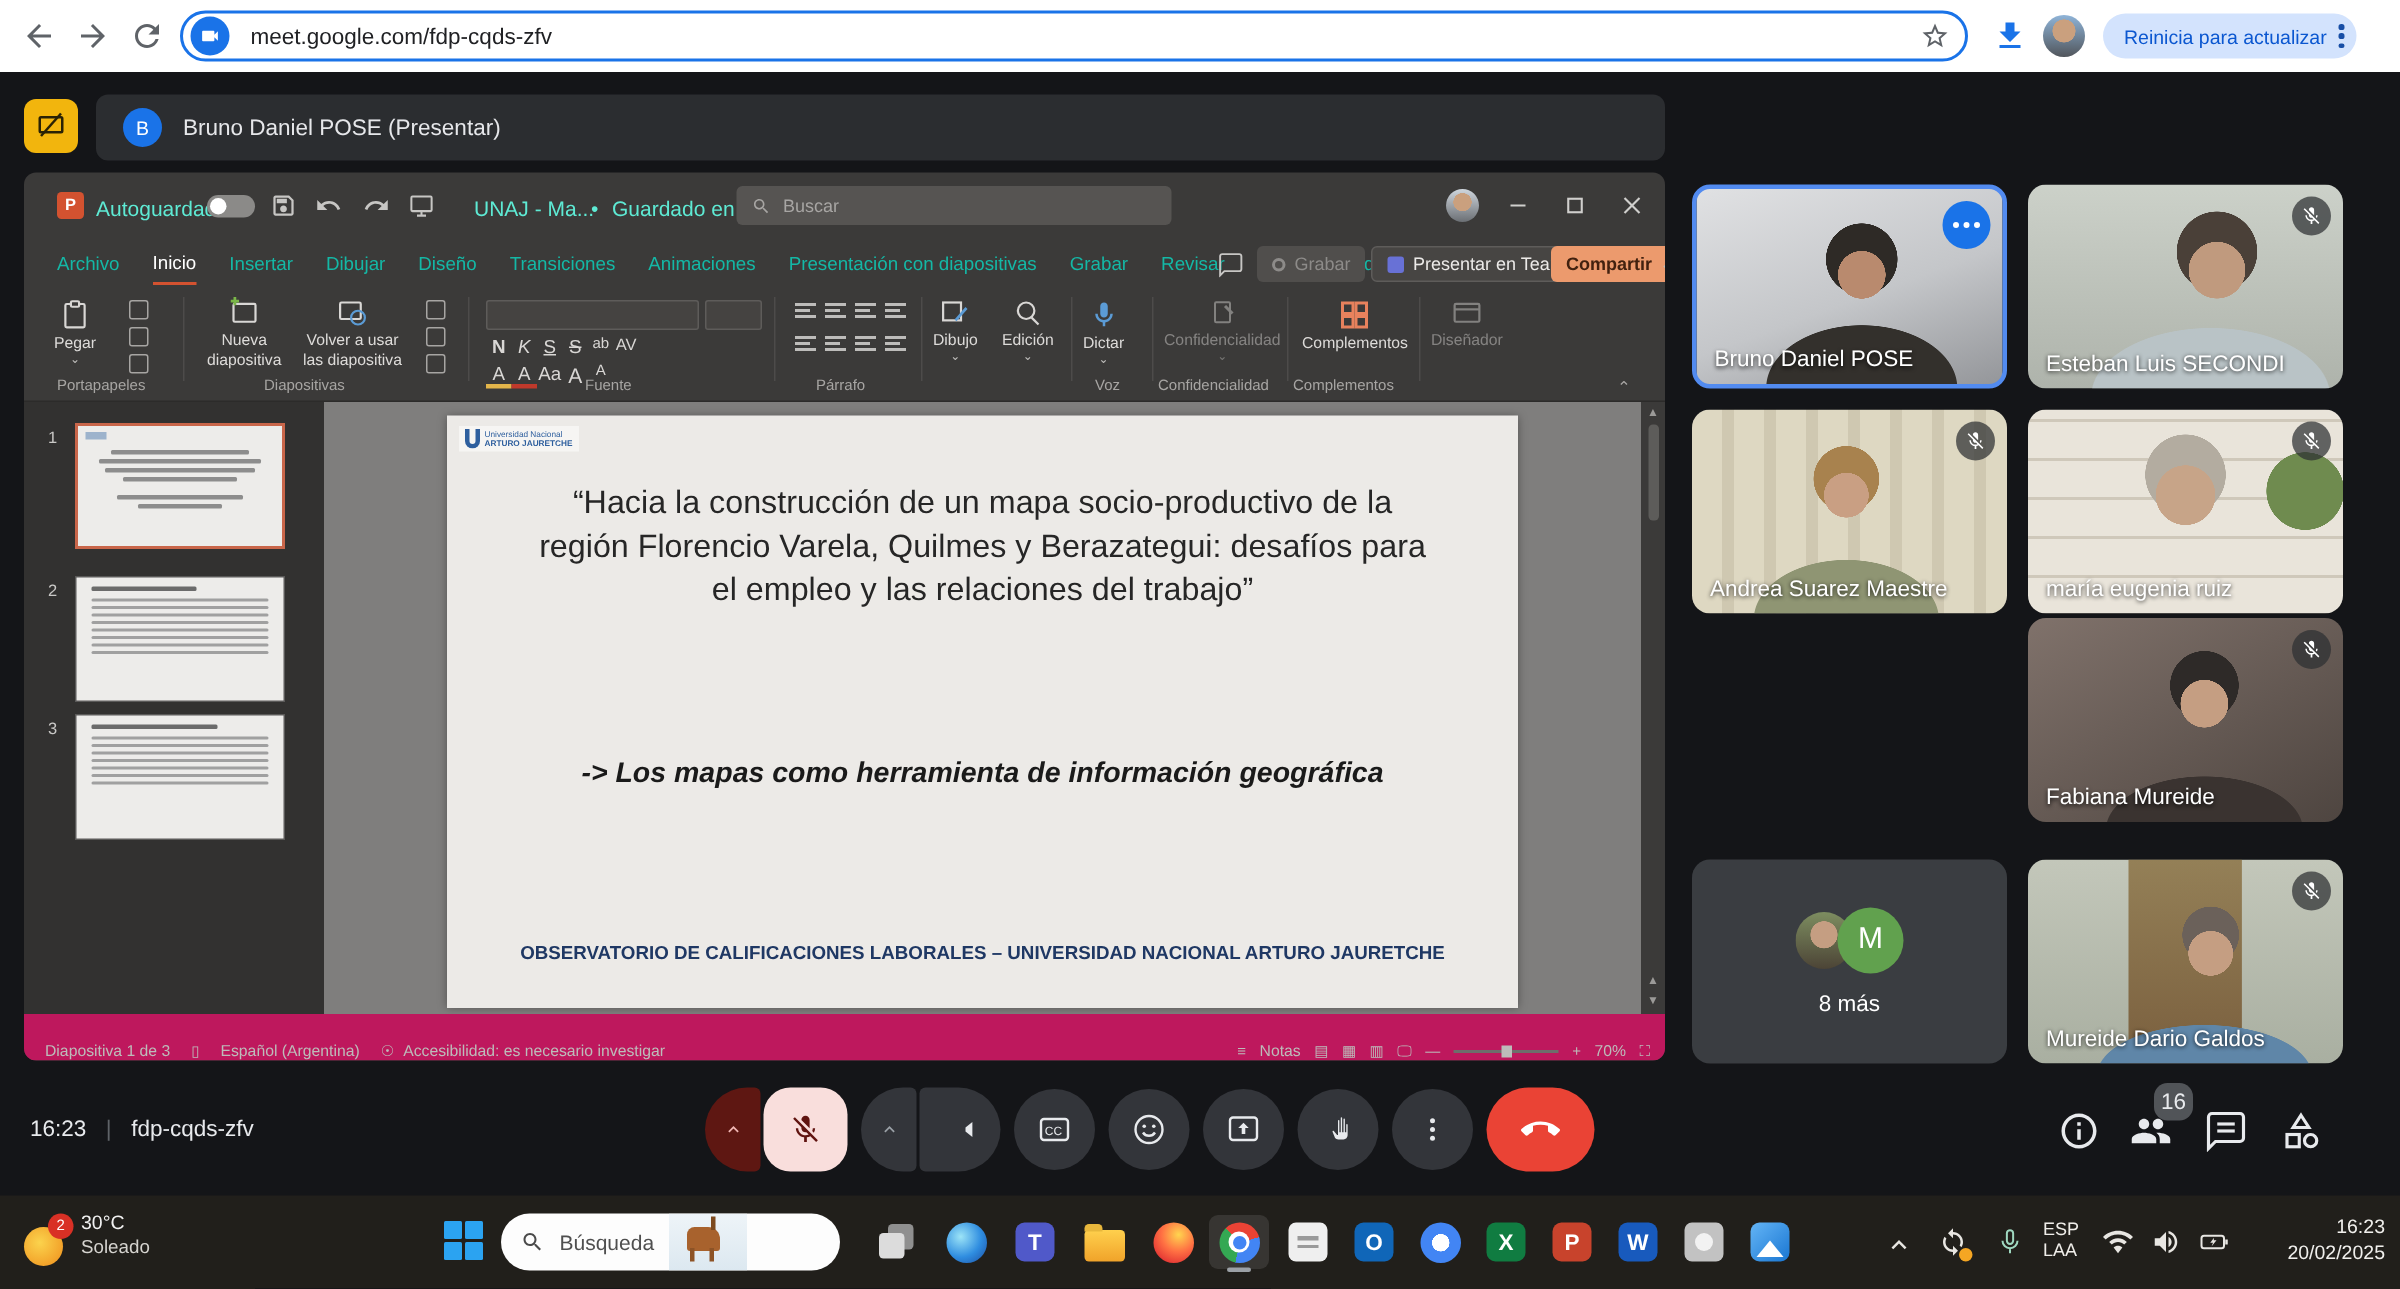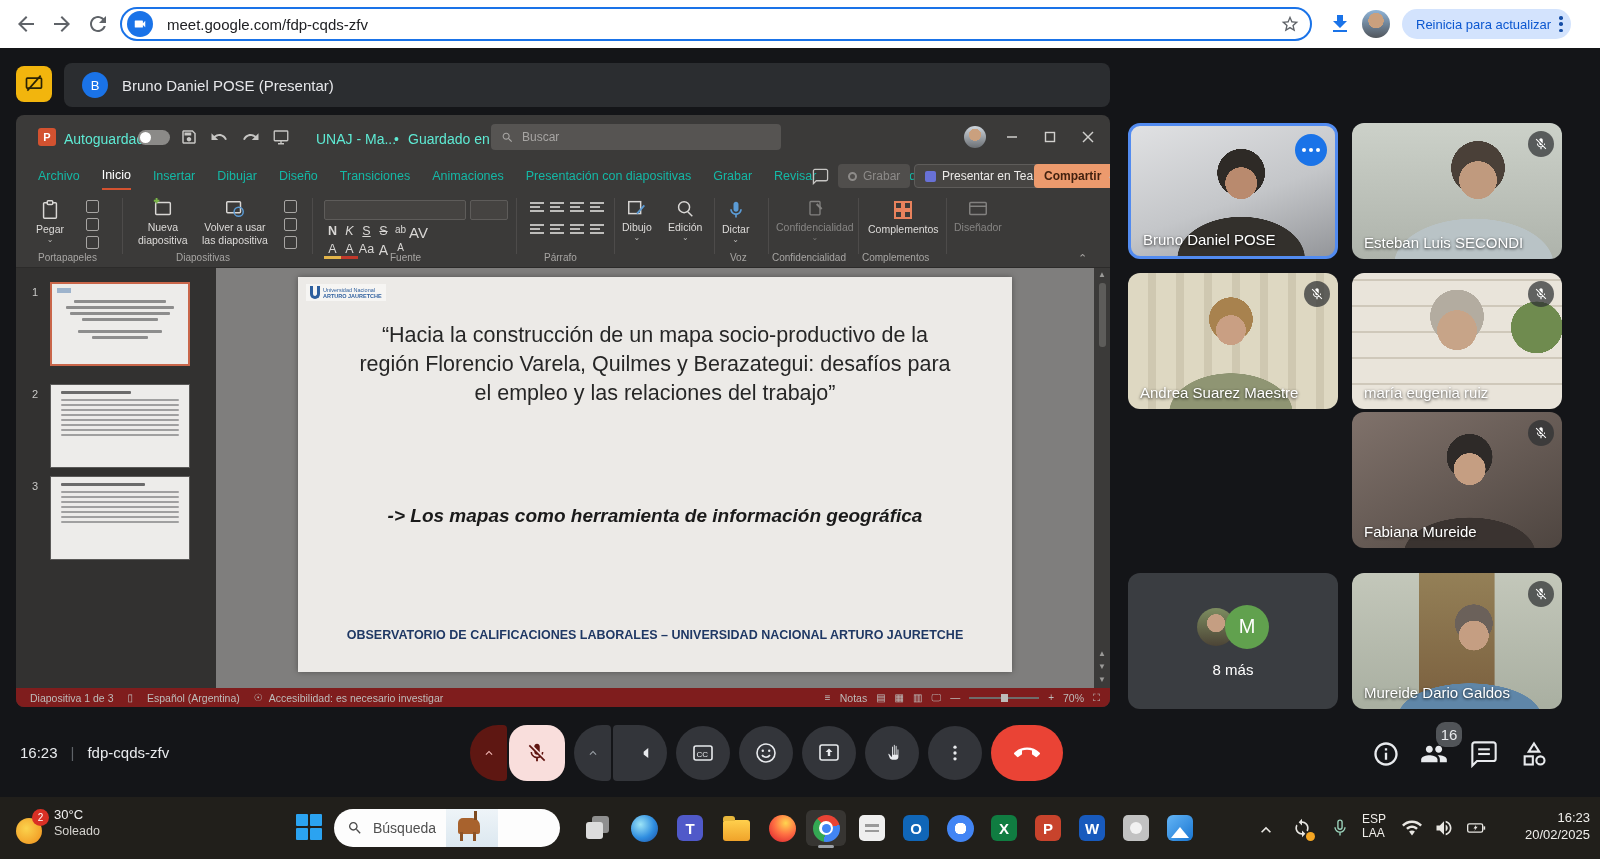--- a/index.html
+++ b/index.html
@@ -81,21 +81,21 @@
   .sl-logo{position:absolute;left:8px;top:7px;display:flex;align-items:center;gap:3px;background:#f6f5f3;padding:2px 4px}
   .sl-u{width:10px;height:13px;border:3px solid #2e5f9e;border-top:none;border-radius:0 0 6px 6px}
   .sl-logo-t{font-size:5.5px;color:#2e5f9e;line-height:6px}
   .sl-title{position:absolute;left:57px;top:44px;width:600px;font-size:21.5px;line-height:29px;color:#262626;text-align:center}
   .sl-sub{position:absolute;left:87px;top:226px;width:540px;font-size:19px;line-height:26px;color:#1a1a1a;text-align:center;font-weight:bold;font-style:italic}
   .sl-footer{position:absolute;left:37px;bottom:30px;width:640px;font-size:12.5px;color:#1f3864;font-weight:bold;text-align:center}
 
   .vscroll{position:absolute;right:2px;top:153px;width:12px;height:420px;display:flex;flex-direction:column;align-items:center;color:#9b9a98;font-size:8px}
   .vthumb{width:7px;height:64px;background:#5d5c5a;border-radius:3px;margin-top:4px}
 
-  .statusbar{position:absolute;left:0;bottom:0;width:100%;height:19px;background:#7f1d1d;display:flex;align-items:center;font-size:10.5px;color:#bdbcba}
+  .statusbar{position:absolute;left:0;bottom:0;width:100%;height:31px;background:#be185d;display:flex;align-items:flex-end;font-size:10.5px;color:#bdbcba}
   .sb-item{margin-left:14px;white-space:nowrap}
   .sb-right{position:absolute;right:10px;display:flex;align-items:center;gap:9px}
   .sb-ic{font-size:10px;color:#bdbcba}
   .sb-track{width:70px;height:2px;background:#6e6d6b;position:relative}
   .sb-track i{position:absolute;left:32px;top:-3px;width:7px;height:8px;background:#bdbcba}
 
   
   .tile{position:absolute;width:210px;height:136px;border-radius:12px;overflow:hidden;background:#3a3d41}
   .tile.speaking{border:3px solid #528bf0}
   .tile-name{position:absolute;left:12px;bottom:8px;font-size:15px;color:#fff;text-shadow:0 1px 3px rgba(0,0,0,.85);white-space:nowrap}
@@ -365,21 +365,21 @@
         <span class="rsep" style="left:296px"></span>
 
         <span class="combo abs" style="left:308px;top:8px;width:142px"></span>
         <span class="combo abs" style="left:454px;top:8px;width:38px"></span>
         <div class="abs" style="left:308px;top:32px;display:flex">
           <span class="fletter" style="font-weight:bold">N</span>
           <span class="fletter" style="font-style:italic">K</span>
           <span class="fletter" style="text-decoration:underline">S</span>
           <span class="fletter" style="text-decoration:line-through">S</span>
           <span class="fletter" style="font-size:10px">ab</span>
-          <span class="fletter" style="font-size:15px">AV</span>
+          <span class="fletter" style="font-size:11px">AV</span>
         </div>
         <div class="abs" style="left:308px;top:50px;display:flex">
           <span class="fletter" style="border-bottom:3px solid #e3b54a">A</span>
           <span class="fletter" style="border-bottom:3px solid #c0392b">A</span>
           <span class="fletter">Aa</span>
           <span class="fletter" style="font-size:14px">A</span>
           <span class="fletter" style="font-size:10px">A</span>
         </div>
         <span class="rcap" style="left:374px">Fuente</span>
         <span class="rsep" style="left:500px"></span>

